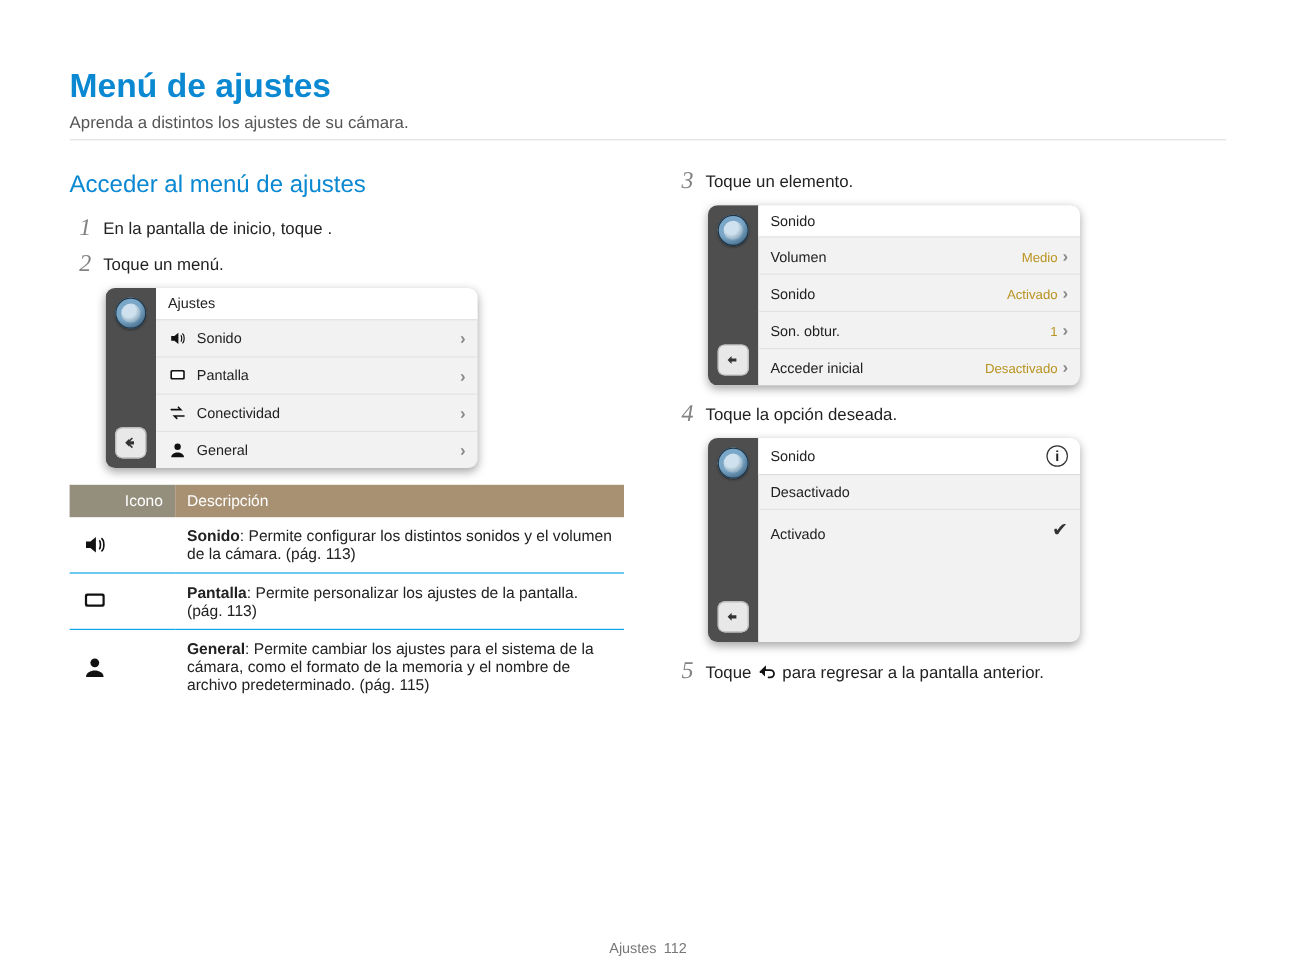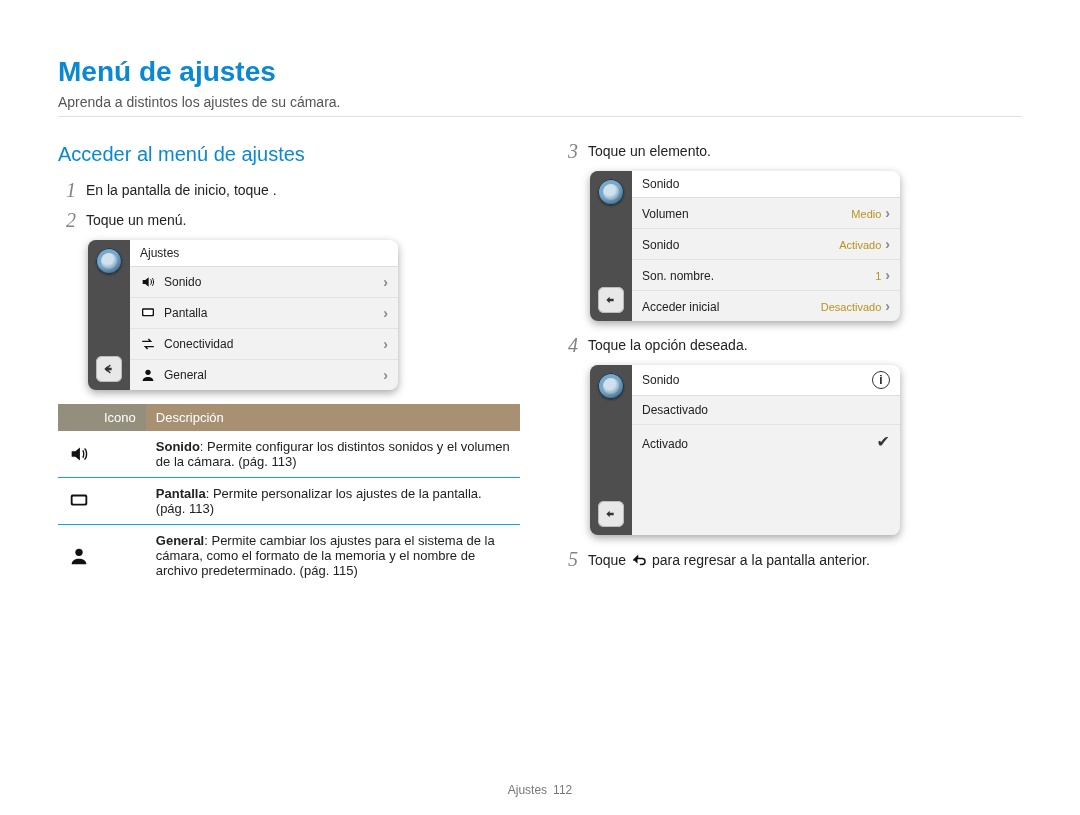--- a/index.html
+++ b/index.html
@@ -330,21 +330,21 @@
           <div class="header">Sonido</div>
           <div class="menu-row">
             <span>Volumen</span>
             <span class="val"><span>Medio</span><span class="chev">›</span></span>
           </div>
           <div class="menu-row">
             <span>Sonido</span>
             <span class="val"><span>Activado</span><span class="chev">›</span></span>
           </div>
           <div class="menu-row">
-            <span>Son. nombre.</span>
+            <span>Son. obtur.</span>
             <span class="val"><span>1</span><span class="chev">›</span></span>
           </div>
           <div class="menu-row">
             <span>Acceder inicial</span>
             <span class="val"><span>Desactivado</span><span class="chev">›</span></span>
           </div>
         </div>
       </div>
 
       <div class="step">

